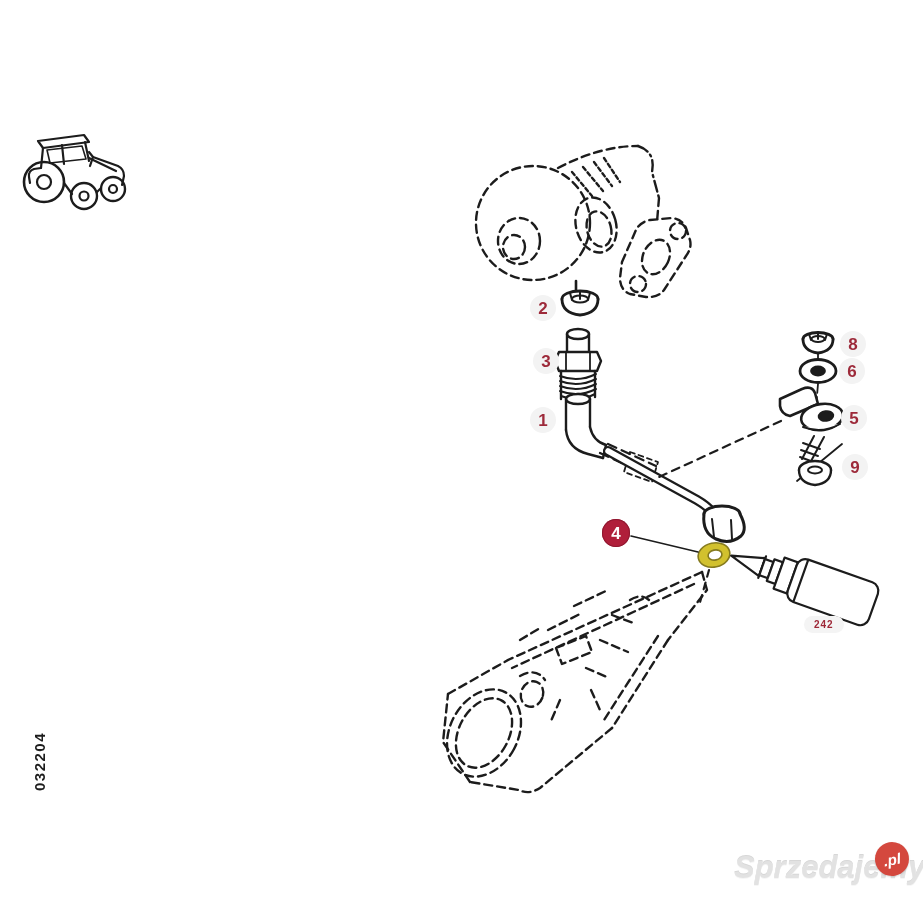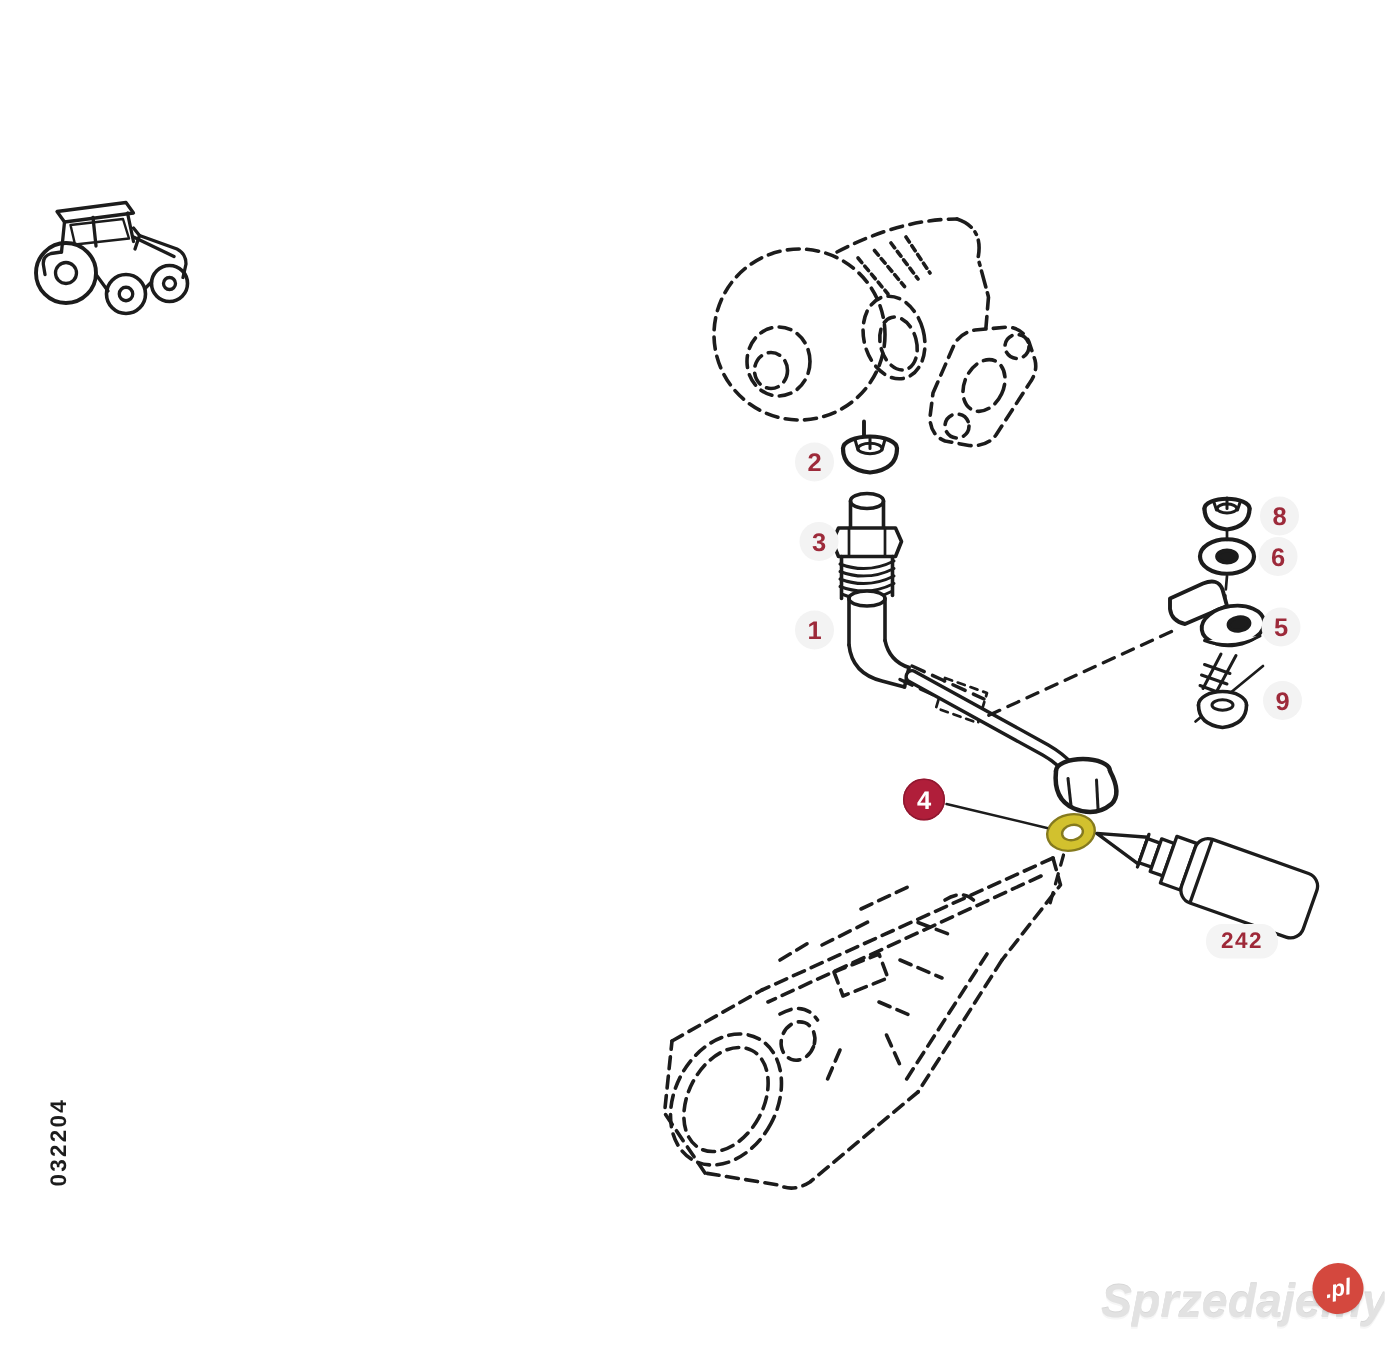--- a/index.html
+++ b/index.html
@@ -20,21 +20,21 @@
   }
   .callout.filled{
     width:28px;height:28px;background:#b01e3a;color:#ffffff;
     box-shadow:0 0 0 1px #8f1830 inset;
   }
 
   
   .sealant-label{
     position:absolute;left:804px;top:616px;
     background:#f4f4f4;border-radius:11px;padding:3px 10px;
-    color:#9e2838;font-size:15px;font-weight:bold;letter-spacing:1px;
+    color:#9e2838;font-size:10px;font-weight:bold;letter-spacing:1px;
   }
 
   
   .drawing-code{
     position:absolute;left:31px;top:791px;
     transform:rotate(-90deg);transform-origin:0 0;
     color:#1c1c1c;font-size:15px;font-weight:bold;letter-spacing:1.5px;
     font-family:"Liberation Sans", sans-serif;white-space:nowrap;
   }
 

